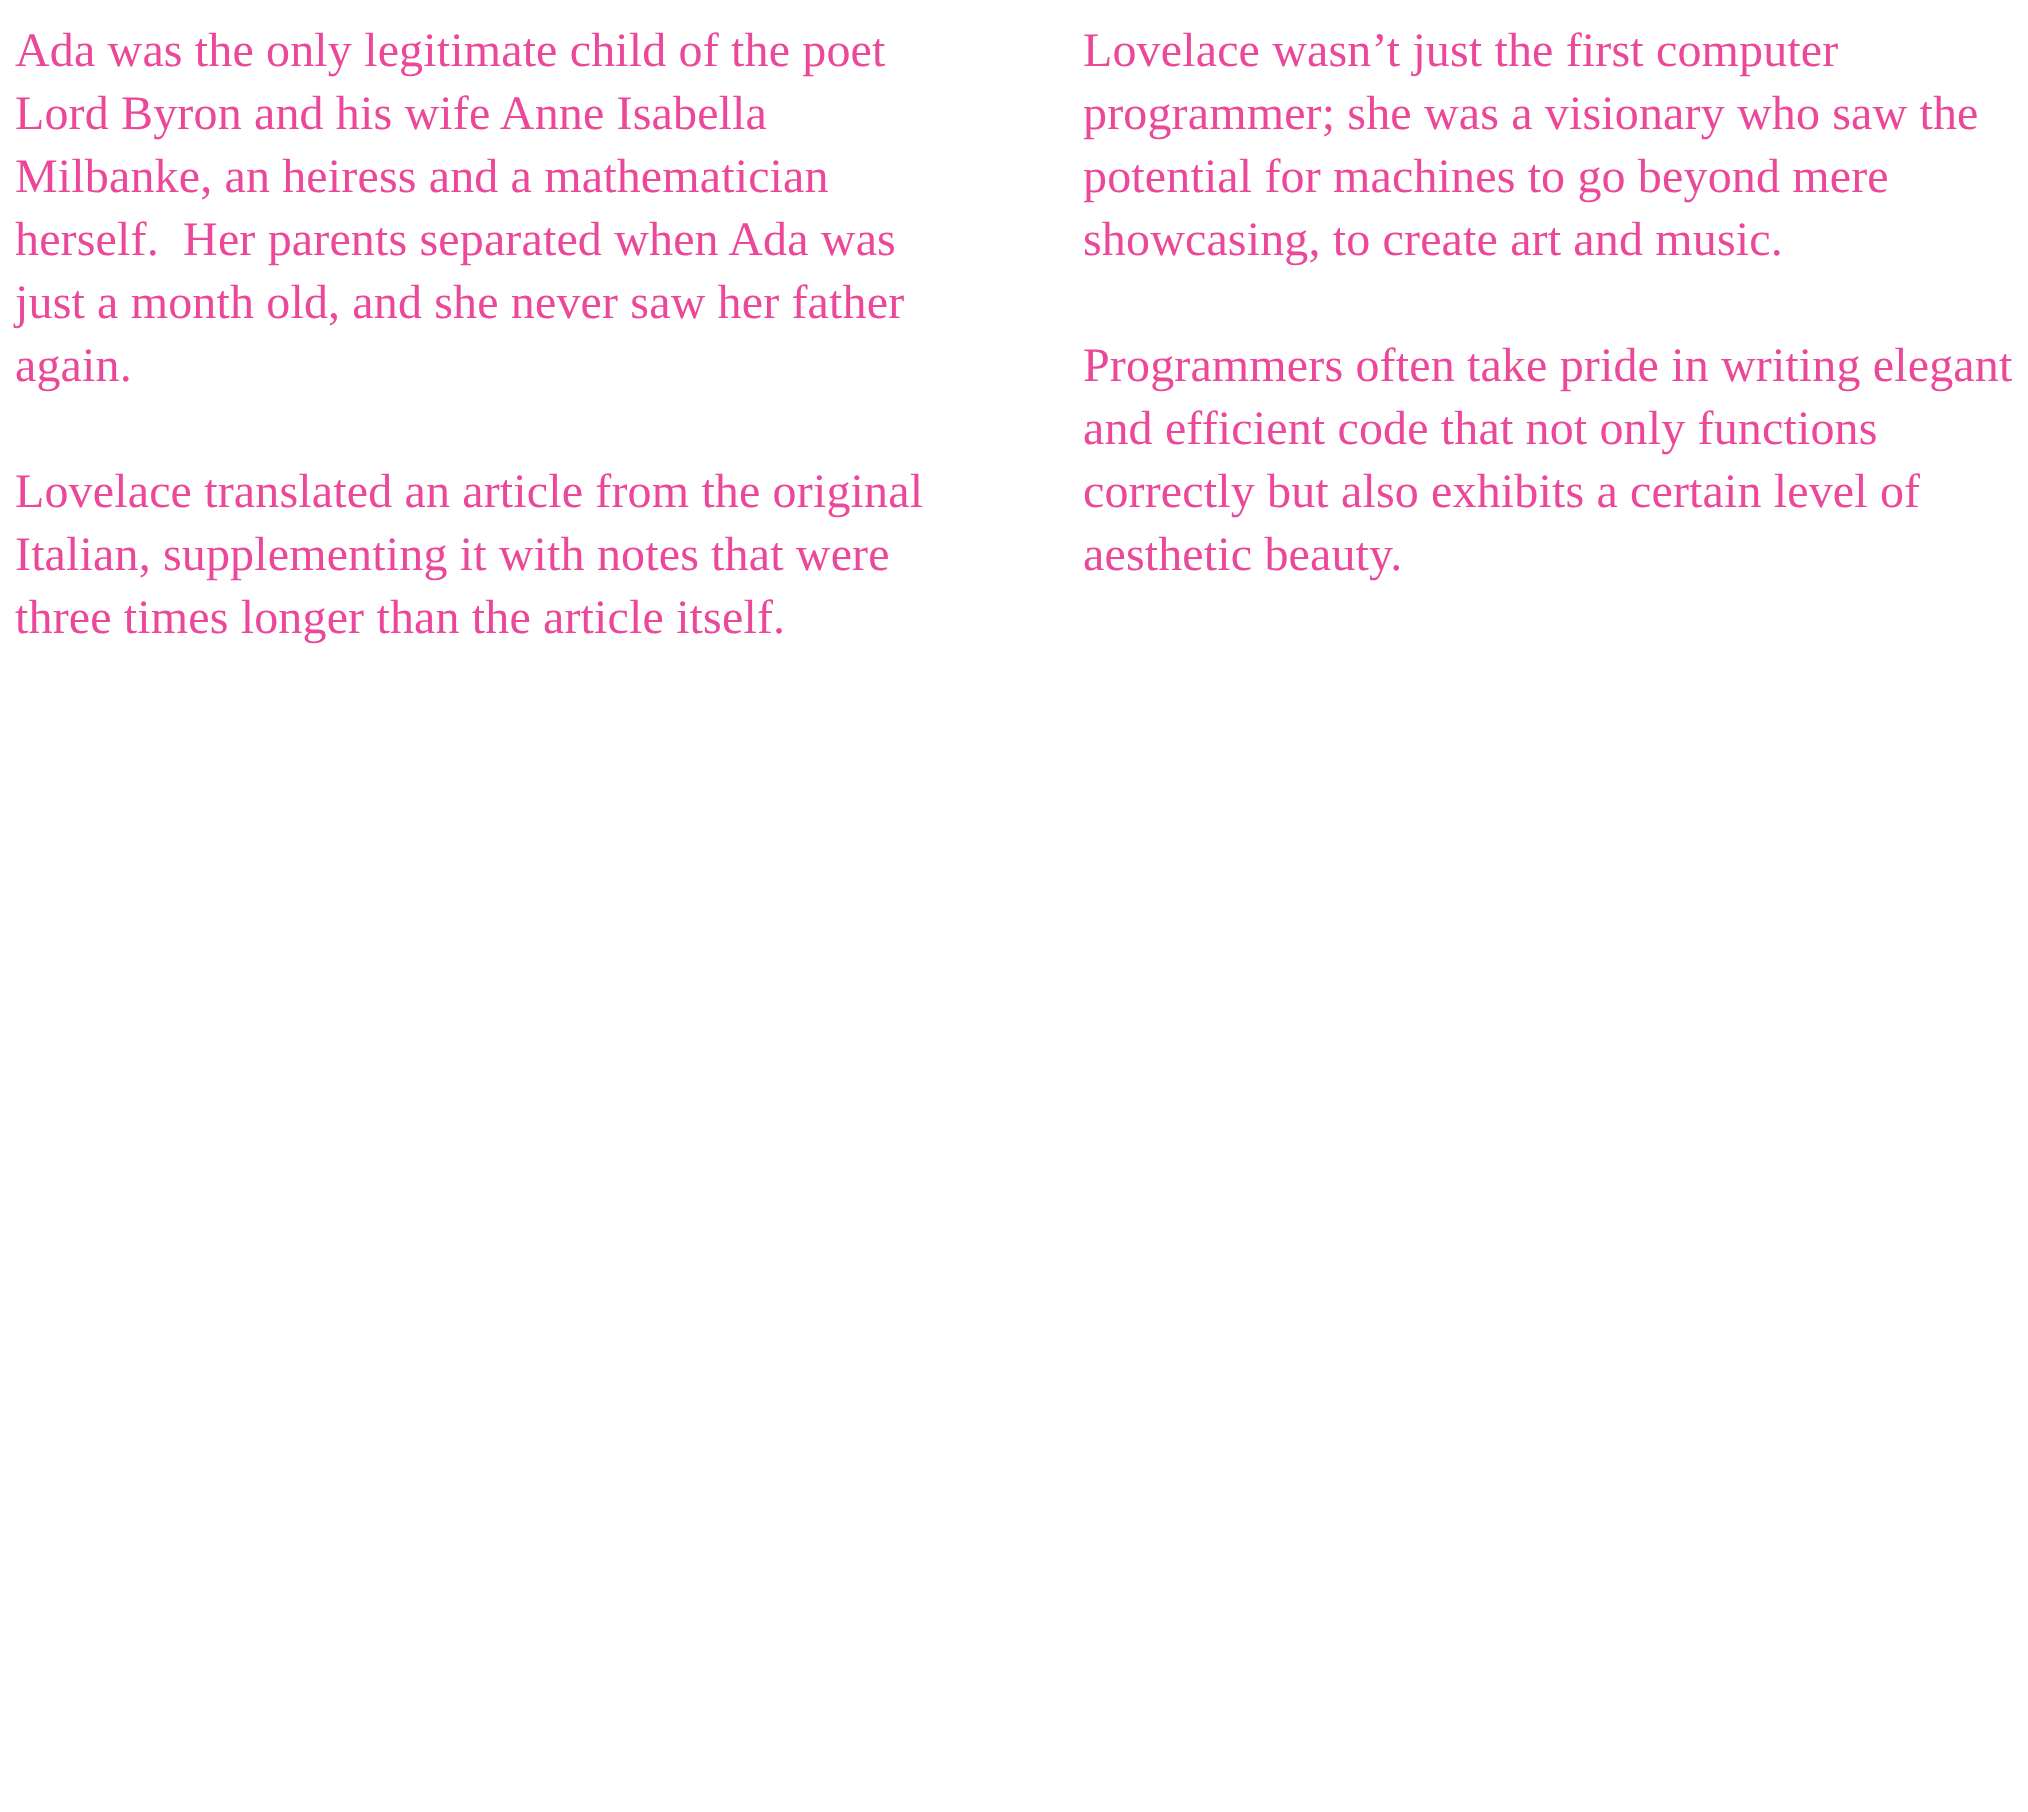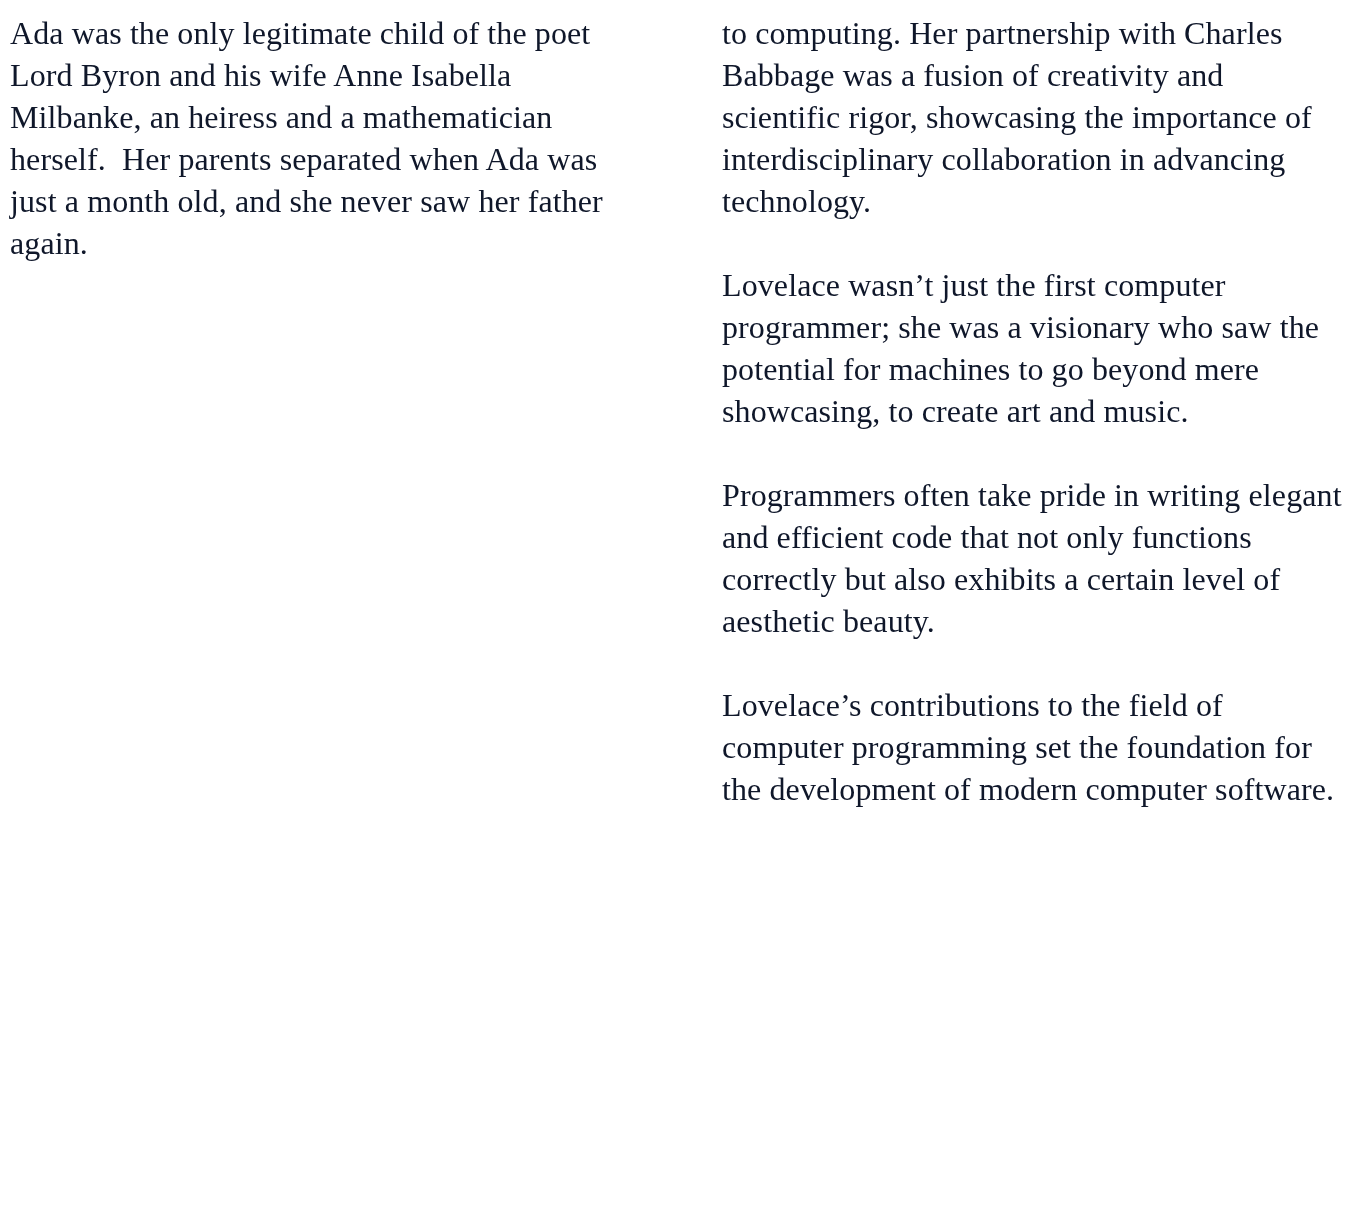--- a/index.html
+++ b/index.html
@@ -22,32 +22,31 @@
     background: #ffffff;
   }
   .col {
     width: 624px;
     flex: 0 0 624px;
   }
   .col p {
     font-family: "Liberation Serif", "DejaVu Serif", serif;
     font-size: 32px;
     line-height: 42px;
-    color: #0f172a;
+    color: #ec4899;
     margin: 0 0 42px 0;
     white-space: pre-wrap;
     letter-spacing: 0.1px;
   }
 </style>
 </head>
 <body>
 
 <div class="page">
   <div class="col">
     <p>Ada was the only legitimate child of the poet Lord Byron and his wife Anne Isabella Milbanke, an heiress and a mathematician herself.  Her parents separated when Ada was just a month old, and she never saw her father again.</p>
+    <p>Lovelace translated an article from the original Italian, supplementing it with notes that were three times longer than the article itself.</p>
   </div>
   <div class="col">
-    <p>to computing. Her partnership with Charles Babbage was a fusion of creativity and scientific rigor, showcasing the importance of interdisciplinary collaboration in advancing technology.</p>
     <p>Lovelace wasn’t just the first computer programmer; she was a visionary who saw the potential for machines to go beyond mere showcasing, to create art and music.</p>
     <p>Programmers often take pride in writing elegant and efficient code that not only functions correctly but also exhibits a certain level of aesthetic beauty.</p>
-    <p>Lovelace’s contributions to the field of computer programming set the foundation for the development of modern computer software.</p>
   </div>
 </div>
 
 </body></html>

